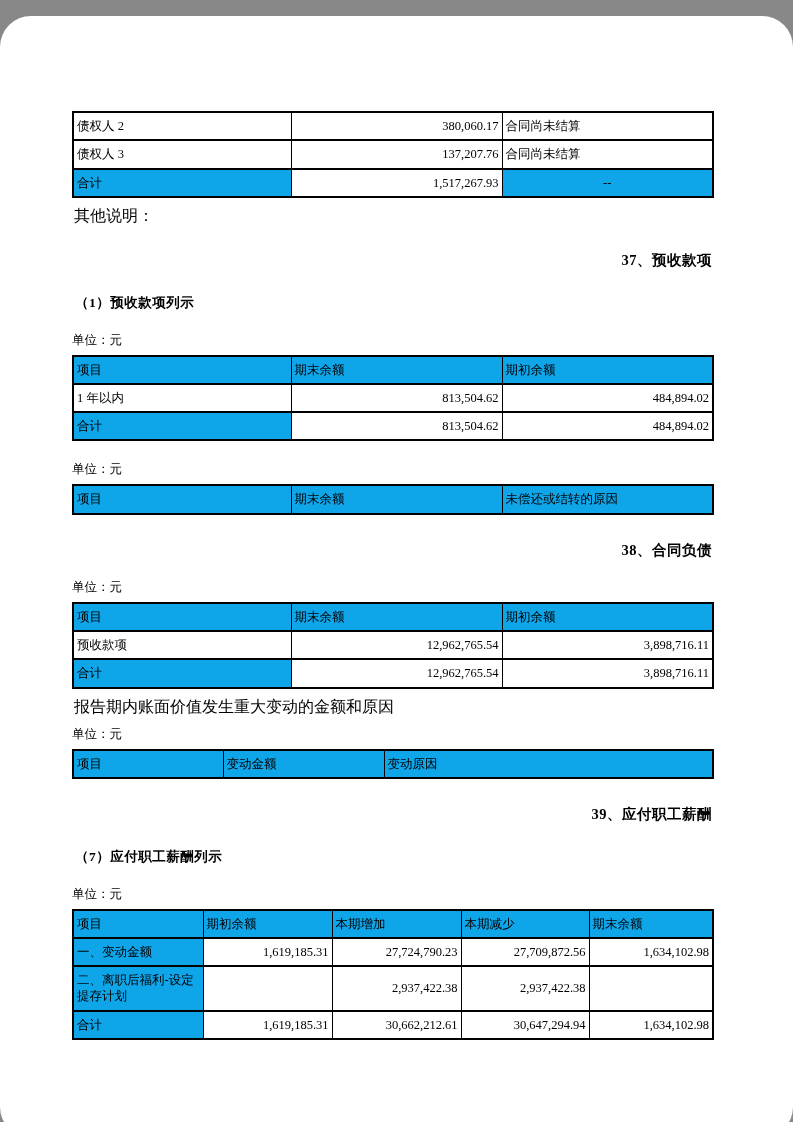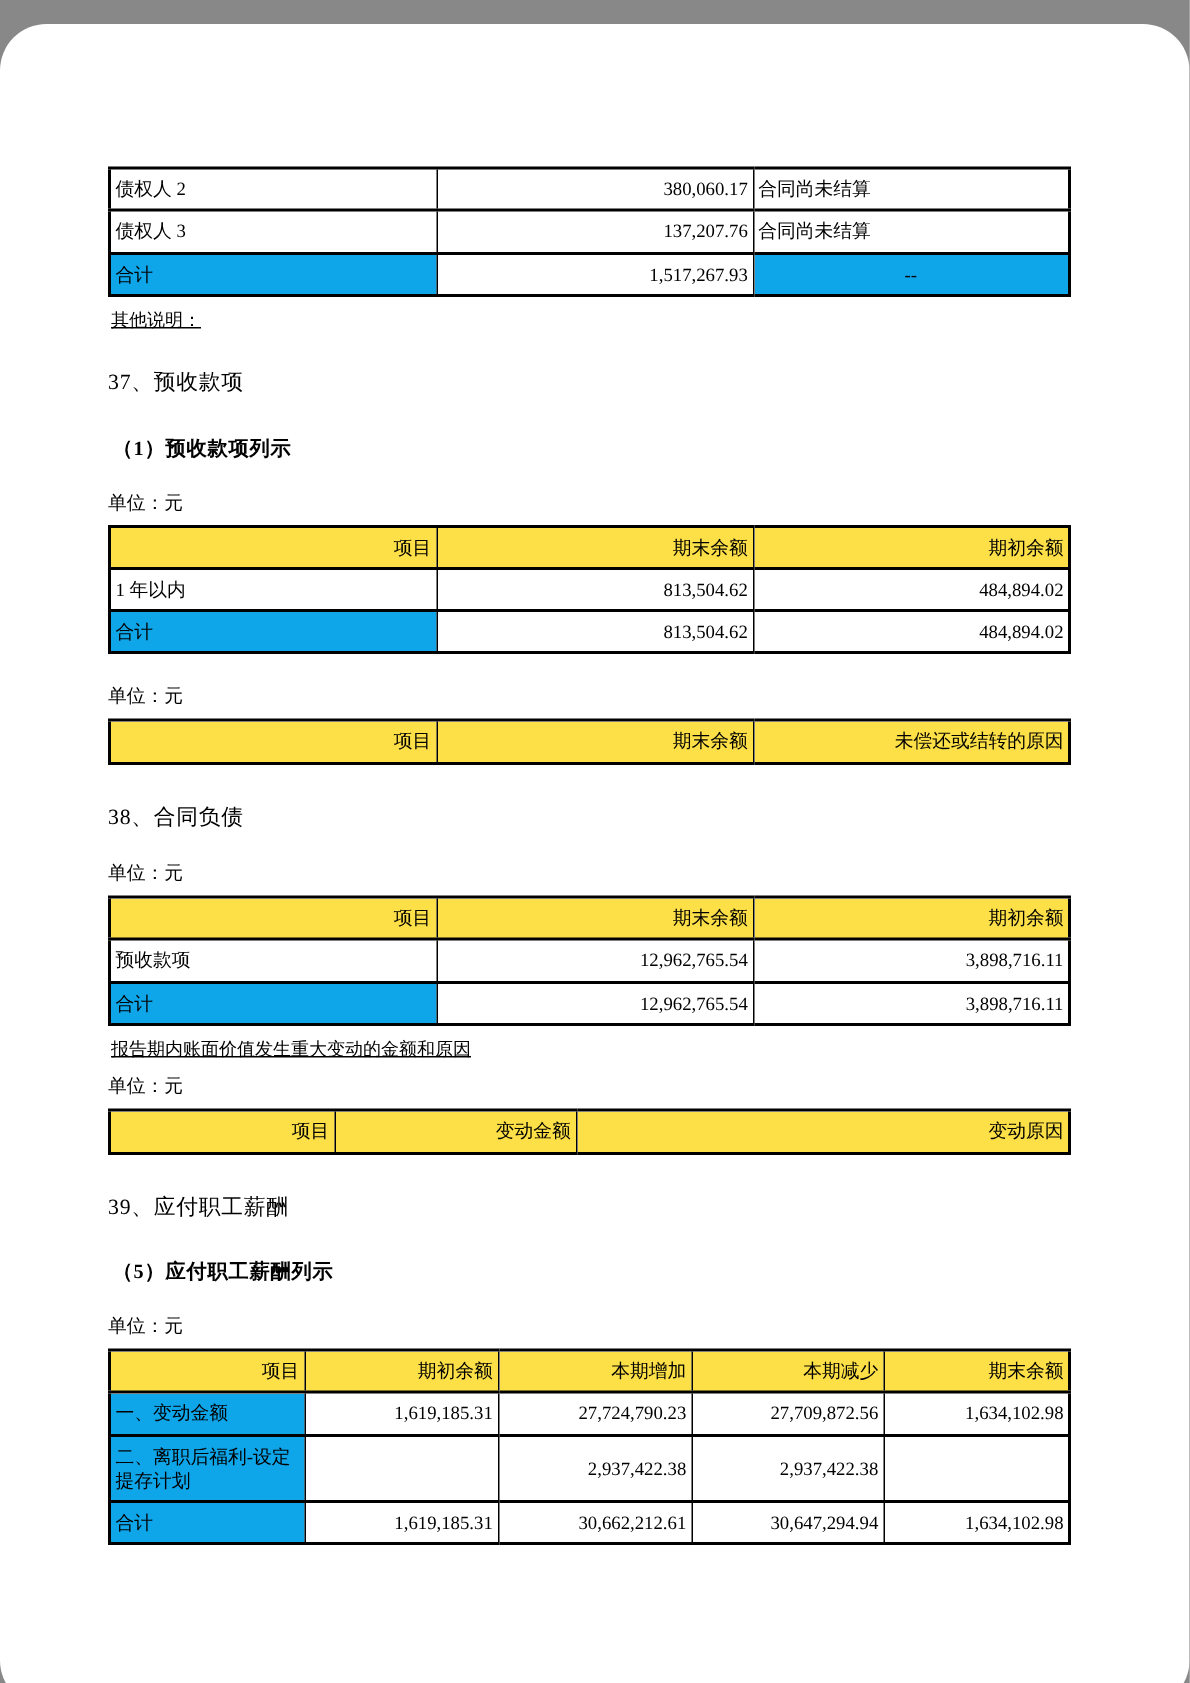--- a/index.html
+++ b/index.html
@@ -16,31 +16,32 @@
     width: 640px; border-collapse: collapse; table-layout: fixed;
     font-size: 12.5px; border: 2px solid #000;
   }
   table.tbl th, table.tbl td {
     border-style: solid; border-color: #000;
     border-width: 2px 1px;
     padding: 5px 3px; line-height: 1.3;
     overflow: hidden; vertical-align: middle;
   }
   table.tbl th {
-    background: #fde047; font-weight: normal; text-align: right;
+    background: #0ea5e9; font-weight: normal; text-align: left;
   }
   td.gray { background: #0ea5e9; }
   td.cl { text-align: left; padding-left: 5px; }
   td.num { text-align: right; padding-right: 3px; }
   td.ctr { text-align: center; }
 
-  .note { font-size: 12px; margin: 8px 0 0 2px; line-height: 1.2; text-decoration: underline; }
+  .note { font-size: 16px; margin: 8px 0 0 2px; line-height: 1.2; }
   h2.sec {
-    font-size: 14.5px; font-weight: normal; margin: 27px 0 0 0; line-height: 1.2;
+    font-size: 14.5px; font-weight: bold; margin: 27px 0 0 0; line-height: 1.2;
     letter-spacing: 0.5px;
+    text-align: right;
   }
   h3.sub {
     font-size: 13.5px; font-weight: bold; margin: 26px 0 0 3px; line-height: 1.2;
     letter-spacing: 0.5px;
   }
   .unit { font-size: 12.5px; text-align: left; margin: 21px 0 7px 0; line-height: 1.2; }
   .unit.tight { margin-top: 11px; }
 </style>
 </head>
 <body>
@@ -161,21 +162,21 @@
       <tbody>
         <tr>
           <th>项目</th>
           <th>变动金额</th>
           <th>变动原因</th>
         </tr>
       </tbody>
     </table>
 
     <h2 class="sec">39、应付职工薪酬</h2>
-    <h3 class="sub">（5）应付职工薪酬列示</h3>
+    <h3 class="sub">（7）应付职工薪酬列示</h3>
     <div class="unit">单位：元</div>
 
     <table class="tbl">
       <colgroup>
           <col style="width:130px">
           <col style="width:129px">
           <col style="width:129px">
           <col style="width:128px">
           <col style="width:124px">
         </colgroup>

